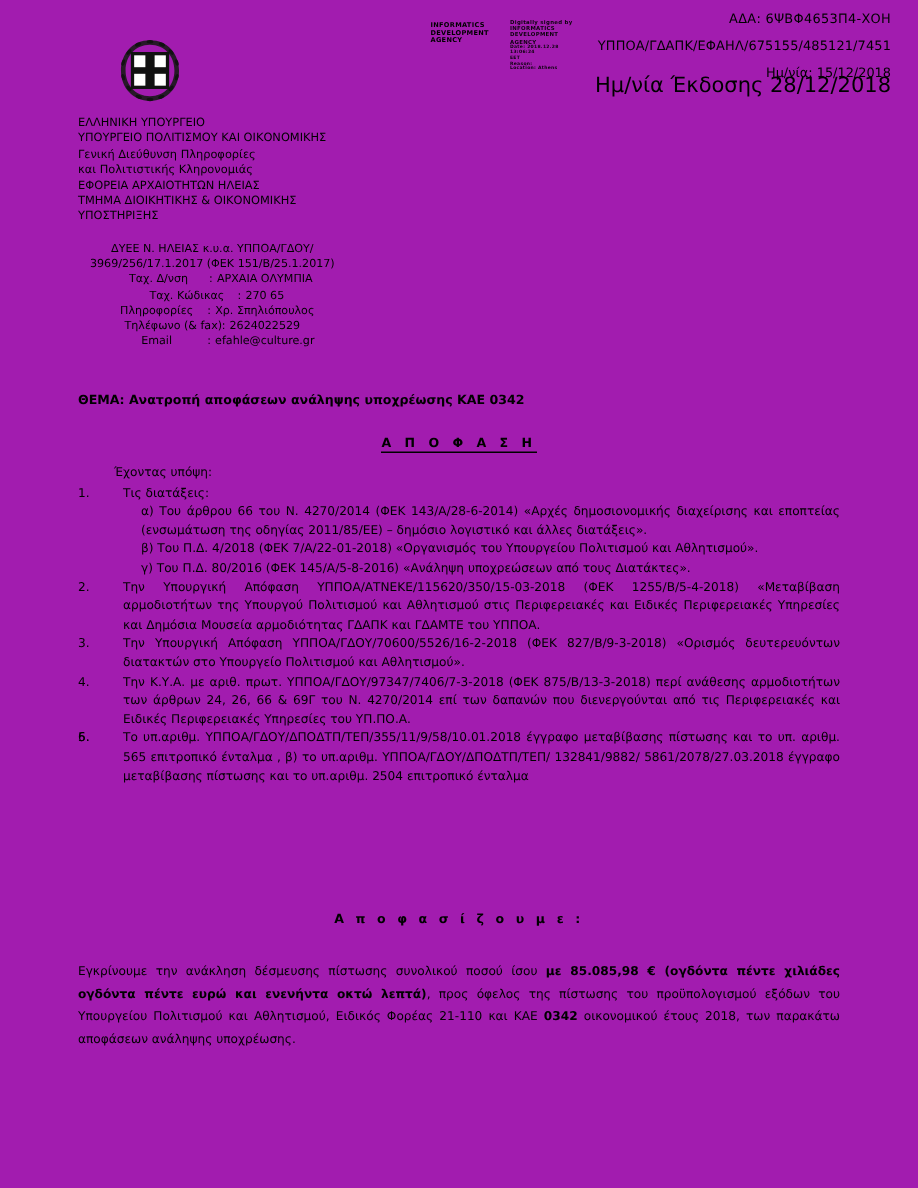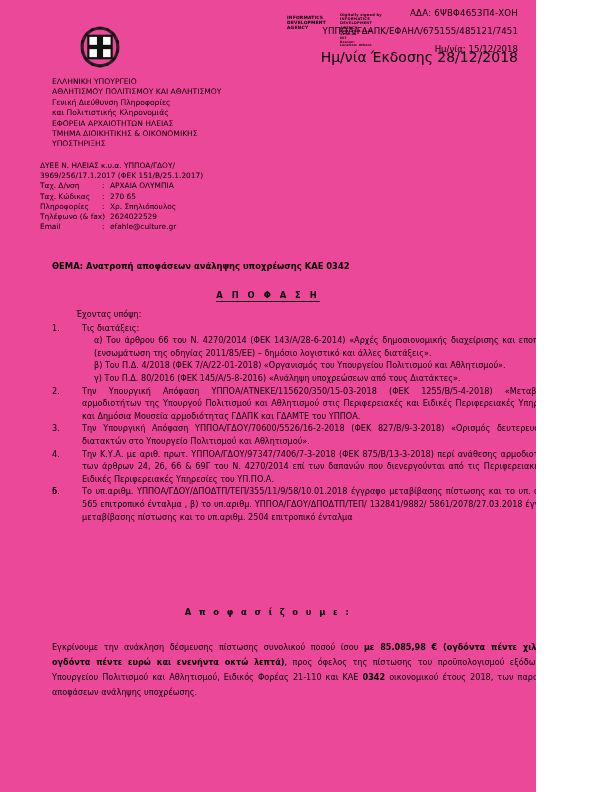--- a/index.html
+++ b/index.html
@@ -2,23 +2,23 @@
 <html lang="el"><head>
 <meta charset="utf-8">
 <style>
   html, body {
     margin: 0;
     padding: 0;
     background: #ffffff;
   }
   .page {
     position: relative;
-    width: 536px;
+    width: 612px;
     height: 792px;
-    background: #ec4899;
+    background: #a21caf;
     font-family: "DejaVu Sans", "Liberation Sans", sans-serif;
     color: #000000;
     overflow: hidden;
     box-sizing: border-box;
     padding-left: 44px;
   }
 
   
   .ada-line {
     position: absolute;
@@ -102,25 +102,26 @@
     top: 77px;
     font-size: 7.6px;
     line-height: 10.4px;
     white-space: nowrap;
   }
   .ministry .l { display: block; }
 
   
   .contact {
     position: absolute;
-    left: 40px;
+    left: 60px;
     top: 161px;
     font-size: 7.4px;
     line-height: 10.2px;
     white-space: nowrap;
+    text-align: center;
   }
   .contact .row { display: block; }
   .contact .lbl {
     display: inline-block;
     width: 62px;
   }
   .contact .sep {
     display: inline-block;
     width: 8px;
   }
@@ -269,21 +270,21 @@
       <rect x="21" y="24" width="58" height="56" fill="#111"></rect>
       <rect x="26" y="29" width="17" height="18" fill="#fff"></rect>
       <rect x="57" y="29" width="17" height="18" fill="#fff"></rect>
       <rect x="26" y="57" width="17" height="18" fill="#fff"></rect>
       <rect x="57" y="57" width="17" height="18" fill="#fff"></rect>
     </svg>
   </div>
 
   <div class="ministry">
     <span class="l">ΕΛΛΗΝΙΚΗ ΥΠΟΥΡΓΕΙΟ</span>
-    <span class="l">ΑΘΛΗΤΙΣΜΟΥ ΠΟΛΙΤΙΣΜΟΥ ΚΑΙ ΑΘΛΗΤΙΣΜΟΥ</span>
+    <span class="l">ΥΠΟΥΡΓΕΙΟ ΠΟΛΙΤΙΣΜΟΥ ΚΑΙ ΟΙΚΟΝΟΜΙΚΗΣ</span>
     <span class="l">Γενική Διεύθυνση Πληροφορίες</span>
     <span class="l">και Πολιτιστικής Κληρονομιάς</span>
     <span class="l">ΕΦΟΡΕΙΑ ΑΡΧΑΙΟΤΗΤΩΝ ΗΛΕΙΑΣ</span>
     <span class="l">ΤΜΗΜΑ ΔΙΟΙΚΗΤΙΚΗΣ &amp; ΟΙΚΟΝΟΜΙΚΗΣ</span>
     <span class="l">ΥΠΟΣΤΗΡΙΞΗΣ</span>
   </div>
 
   <div class="contact">
     <span class="wide">ΔΥΕΕ Ν. ΗΛΕΙΑΣ κ.υ.α. ΥΠΠΟΑ/ΓΔΟΥ/</span>
     <span class="wide">3969/256/17.1.2017 (ΦΕΚ 151/Β/25.1.2017)</span>

